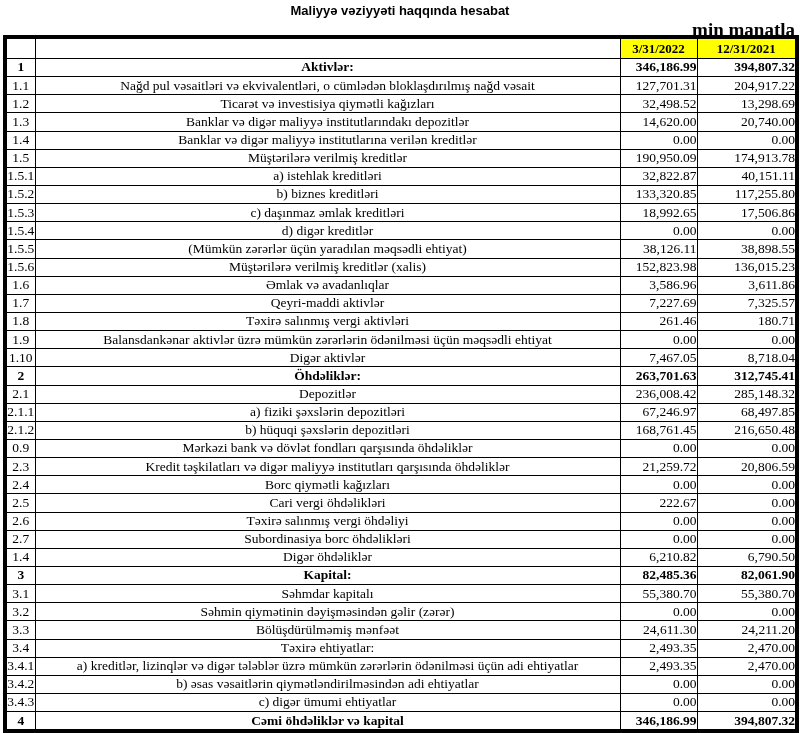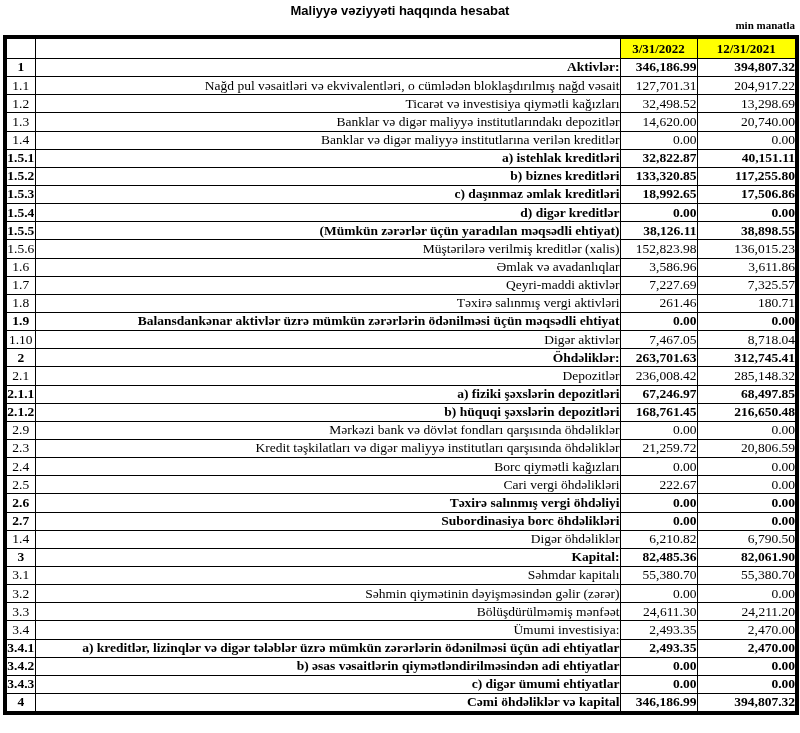--- a/index.html
+++ b/index.html
@@ -23,21 +23,21 @@
     font-weight: bold;
     font-size: 13px;
   }
 
   .unit {
     position: absolute;
     top: 19px; left: 0;
     width: 795px;
     text-align: right;
     font-weight: bold;
-    font-size: 11px;
+    font-size: 19px;
   }
 
   table.fin {
     position: absolute;
     top: 35px; left: 3px;
     width: 792px;
     border-collapse: collapse;
     table-layout: fixed;
     border: 4px solid #000000;
   }
@@ -55,26 +55,26 @@
     padding: 0 2px;
   }
   th.date-hdr { background: #FFFF00; }
   table.fin tbody td {
     height: 17.15px;
     font-size: 13.5px;
     line-height: 1.05;
     padding: 0;
   }
   td.num   { text-align: center; padding: 0 1px; }
-  td.label { text-align: right;  padding: 0 0 0 3px; }
+  td.label { text-align: center;  padding: 0 0 0 3px; }
   td.val   { text-align: right; padding: 0 4px 0 0; }
 
   tr.section td { font-weight: bold; }
   tr.main td.val { font-weight: normal; }
-  tr.sub td { font-weight: bold; }
+  tr.sub td { font-weight: normal; }
 </style>
 </head>
 <body>
 
 <div class="page">
   <div class="title">Maliyyə vəziyyəti haqqında hesabat</div>
   <div class="unit">min manatla</div>
 
   <table class="fin">
     <colgroup>
@@ -115,20 +115,26 @@
           <td class="label">Banklar və digər maliyyə institutlarındakı depozitlər</td>
           <td class="val">14,620.00</td>
           <td class="val">20,740.00</td>
         </tr>
         <tr class="main">
           <td class="num">1.4</td>
           <td class="label">Banklar və digər maliyyə institutlarına verilən kreditlər</td>
           <td class="val">0.00</td>
           <td class="val">0.00</td>
         </tr>
+        <tr class="main">
+          <td class="num">1.5</td>
+          <td class="label">Müştərilərə verilmiş kreditlər</td>
+          <td class="val">190,950.09</td>
+          <td class="val">174,913.78</td>
+        </tr>
         <tr class="sub">
           <td class="num">1.5.1</td>
           <td class="label">a) istehlak kreditləri</td>
           <td class="val">32,822.87</td>
           <td class="val">40,151.11</td>
         </tr>
         <tr class="sub">
           <td class="num">1.5.2</td>
           <td class="label">b) biznes kreditləri</td>
           <td class="val">133,320.85</td>
@@ -206,21 +212,21 @@
           <td class="val">67,246.97</td>
           <td class="val">68,497.85</td>
         </tr>
         <tr class="sub">
           <td class="num">2.1.2</td>
           <td class="label">b) hüquqi şəxslərin depozitləri</td>
           <td class="val">168,761.45</td>
           <td class="val">216,650.48</td>
         </tr>
         <tr class="main">
-          <td class="num">2.9</td>
+          <td class="num">0.9</td>
           <td class="label">Mərkəzi bank və dövlət fondları qarşısında öhdəliklər</td>
           <td class="val">0.00</td>
           <td class="val">0.00</td>
         </tr>
         <tr class="main">
           <td class="num">2.3</td>
           <td class="label">Kredit təşkilatları və digər maliyyə institutları qarşısında öhdəliklər</td>
           <td class="val">21,259.72</td>
           <td class="val">20,806.59</td>
         </tr>
@@ -273,21 +279,21 @@
           <td class="val">0.00</td>
         </tr>
         <tr class="main">
           <td class="num">3.3</td>
           <td class="label">Bölüşdürülməmiş mənfəət</td>
           <td class="val">24,611.30</td>
           <td class="val">24,211.20</td>
         </tr>
         <tr class="main">
           <td class="num">3.4</td>
-          <td class="label">Ümumi investisiya:</td>
+          <td class="label">Təxirə ehtiyatlar:</td>
           <td class="val">2,493.35</td>
           <td class="val">2,470.00</td>
         </tr>
         <tr class="sub">
           <td class="num">3.4.1</td>
           <td class="label">a) kreditlər, lizinqlər və digər tələblər üzrə mümkün zərərlərin ödənilməsi üçün adi ehtiyatlar</td>
           <td class="val">2,493.35</td>
           <td class="val">2,470.00</td>
         </tr>
         <tr class="sub">

